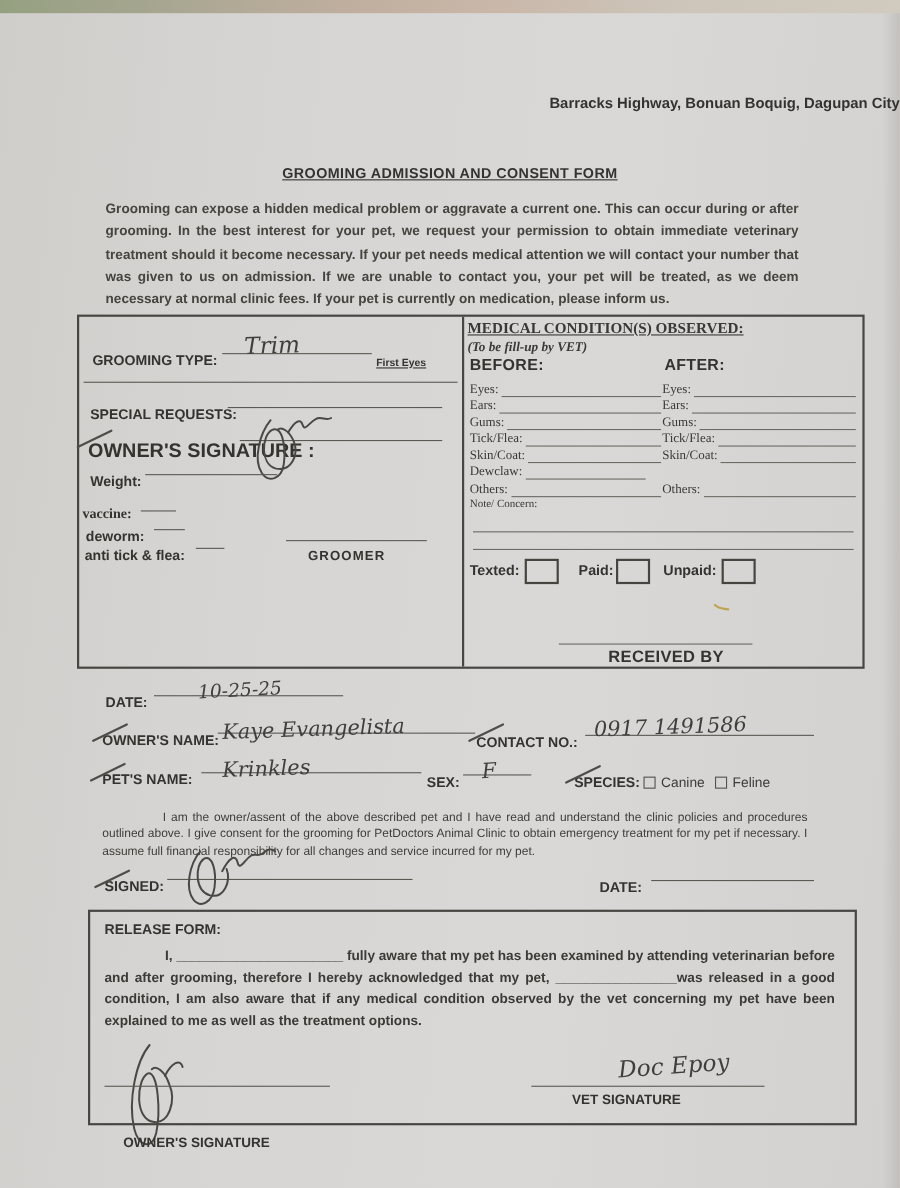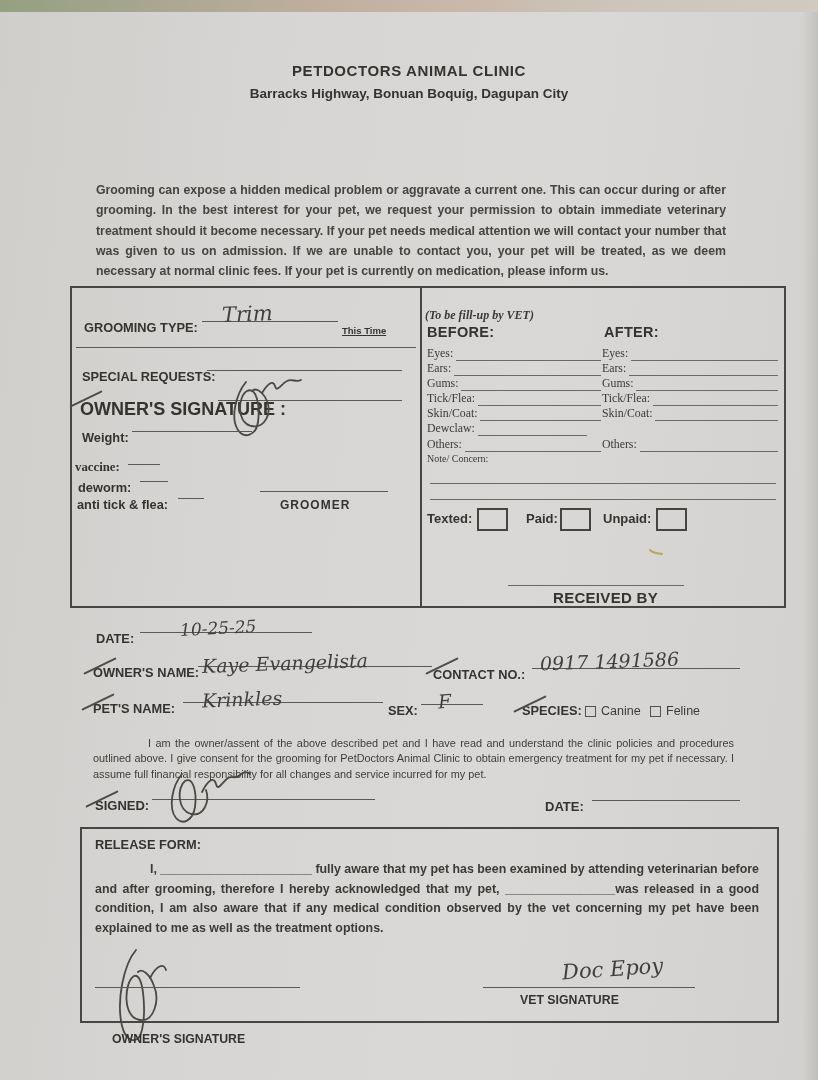--- a/index.html
+++ b/index.html
@@ -27,33 +27,33 @@
   .mline{flex:1;border-bottom:1px solid #6b6a64;margin-left:3px;height:12px;}
   svg.sig{position:absolute;overflow:visible;}
   svg.sig path{fill:none;stroke:#4a4845;stroke-width:1.8;stroke-linecap:round;stroke-linejoin:round;}
 </style>
 </head>
 <body>
 
 <div class="photo">
   <div class="paper"></div>
 
-  <div class="abs center lbl" style="top:62px;font-size:15px;letter-spacing:0.6px;">PETDOCTORS ANIMAL CLINIC</div>
-  <div class="abs center lbl" style="top:86px;font-size:13.5px;">Barracks Highway, Bonuan Boquig, Dagupan City</div>
+  <div class="abs center lbl" style="top:86px;font-size:13.5px;text-align:right;">Barracks Highway, Bonuan Boquig, Dagupan City</div>
+  <div class="abs center lbl" style="top:150px;font-size:13px;text-decoration:underline;letter-spacing:0.4px;">GROOMING ADMISSION AND CONSENT FORM</div>
 
   <div class="abs para" style="left:96px;top:180px;width:630px;font-size:12.3px;line-height:20.3px;font-weight:600;">Grooming can expose a hidden medical problem or aggravate a current one. This can occur during or after grooming. In the best interest for your pet, we request your permission to obtain immediate veterinary treatment should it become necessary. If your pet needs medical attention we will contact your number that was given to us on admission. If we are unable to contact you, your pet will be treated, as we deem necessary at normal clinic fees. If your pet is currently on medication, please inform us.</div>
 
   <div class="box" style="left:70px;top:286px;width:712px;height:318px;">
     <div class="abs" style="left:348px;top:0;bottom:0;width:2px;background:#474643;"></div>
   </div>
 
   <span class="abs lbl" style="left:84px;top:320px;font-size:12.8px;">GROOMING TYPE:</span>
   <span class="hline" style="left:202px;top:321px;width:136px;"></span>
   <span class="abs hw" style="left:222px;top:302px;font-size:21px;transform:rotate(-2deg);">Trim</span>
-  <span class="abs lbl" style="left:342px;top:325px;font-size:9.5px;text-decoration:underline;">This Time</span>
+  <span class="abs lbl" style="left:342px;top:325px;font-size:9.5px;text-decoration:underline;">First Eyes</span>
   <span class="hline" style="left:76px;top:347px;width:340px;"></span>
 
   <span class="abs lbl" style="left:82px;top:369px;font-size:12.8px;">SPECIAL REQUESTS:</span>
   <span class="hline" style="left:207px;top:370px;width:195px;"></span>
 
   <span class="abs lbl" style="left:80px;top:399px;font-size:18px;">OWNER'S SIGNATURE :</span>
   <span class="hline" style="left:218px;top:400px;width:184px;"></span>
   <span class="slash" style="left:68px;top:398px;"></span>
   <svg class="sig" style="left:212px;top:372px;" width="110" height="72" viewBox="0 0 110 72">
     <path d="M34 10 C24 22 18 46 26 58 C32 67 44 64 46 50 C48 35 45 14 35 19 C26 24 24 50 39 54 C53 57 60 41 55 29 C51 20 44 15 40 19"></path>
@@ -66,20 +66,21 @@
   <span class="abs lbl" style="left:75px;top:460px;font-size:12.8px;font-family:Liberation Serif, serif;">vaccine:</span>
   <span class="hline" style="left:128px;top:464px;width:32px;"></span>
   <span class="abs lbl" style="left:78px;top:480px;font-size:12.8px;">deworm:</span>
   <span class="hline" style="left:140px;top:481px;width:28px;"></span>
   <span class="abs lbl" style="left:77px;top:497px;font-size:12.8px;">anti tick &amp; flea:</span>
   <span class="hline" style="left:178px;top:498px;width:26px;"></span>
 
   <span class="hline" style="left:260px;top:491px;width:128px;"></span>
   <span class="abs lbl" style="left:280px;top:498px;font-size:12px;letter-spacing:1px;">GROOMER</span>
 
+  <span class="abs serif" style="left:425px;top:291px;font-size:13.8px;font-weight:700;text-decoration:underline;">MEDICAL CONDITION(S) OBSERVED:</span>
   <span class="abs serif" style="left:425px;top:308px;font-size:12px;font-weight:700;font-style:italic;">(To be fill-up by VET)</span>
   <span class="abs lbl" style="left:427px;top:324px;font-size:14.5px;letter-spacing:0.3px;">BEFORE:</span>
   <span class="abs lbl" style="left:604px;top:324px;font-size:14.5px;letter-spacing:0.3px;">AFTER:</span>
 
   <div class="mcell" style="left:427px;top:346px;width:174px;">
       <span class="mlabel serif">Eyes:</span>
       <span class="mline"></span>
     </div>
   <div class="mcell" style="left:602px;top:346px;width:176px;">
       <span class="mlabel serif">Eyes:</span>

